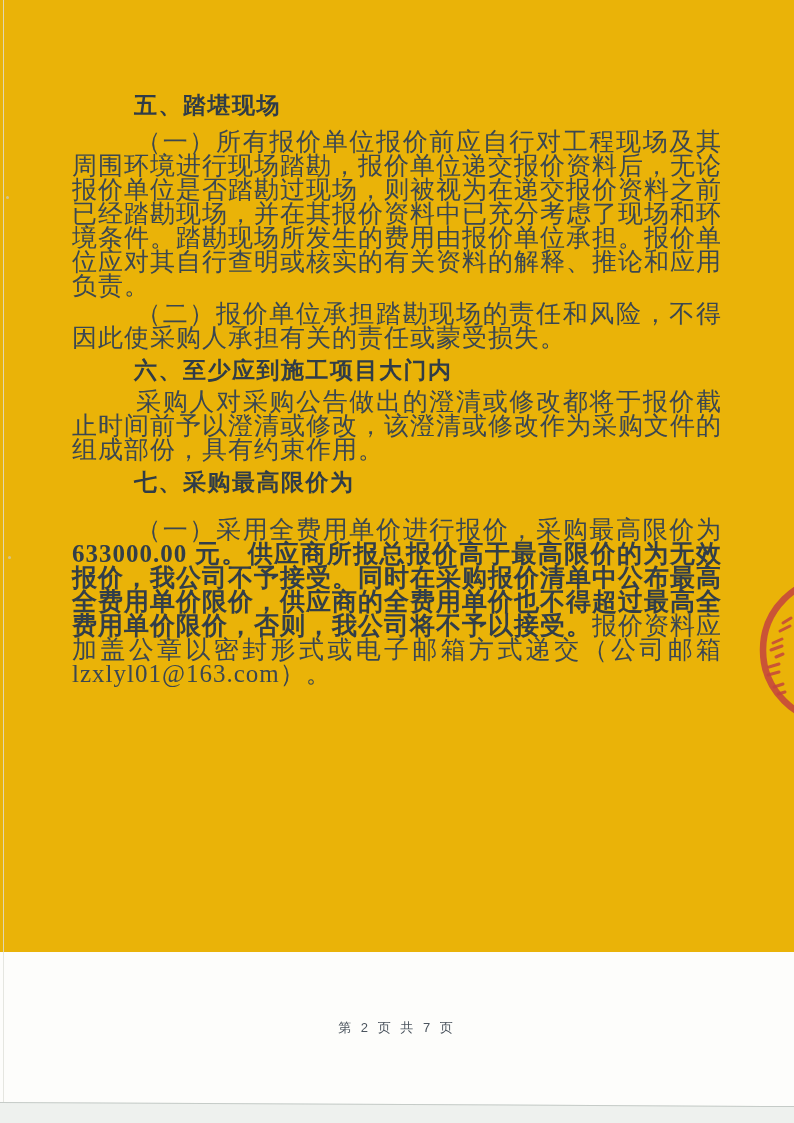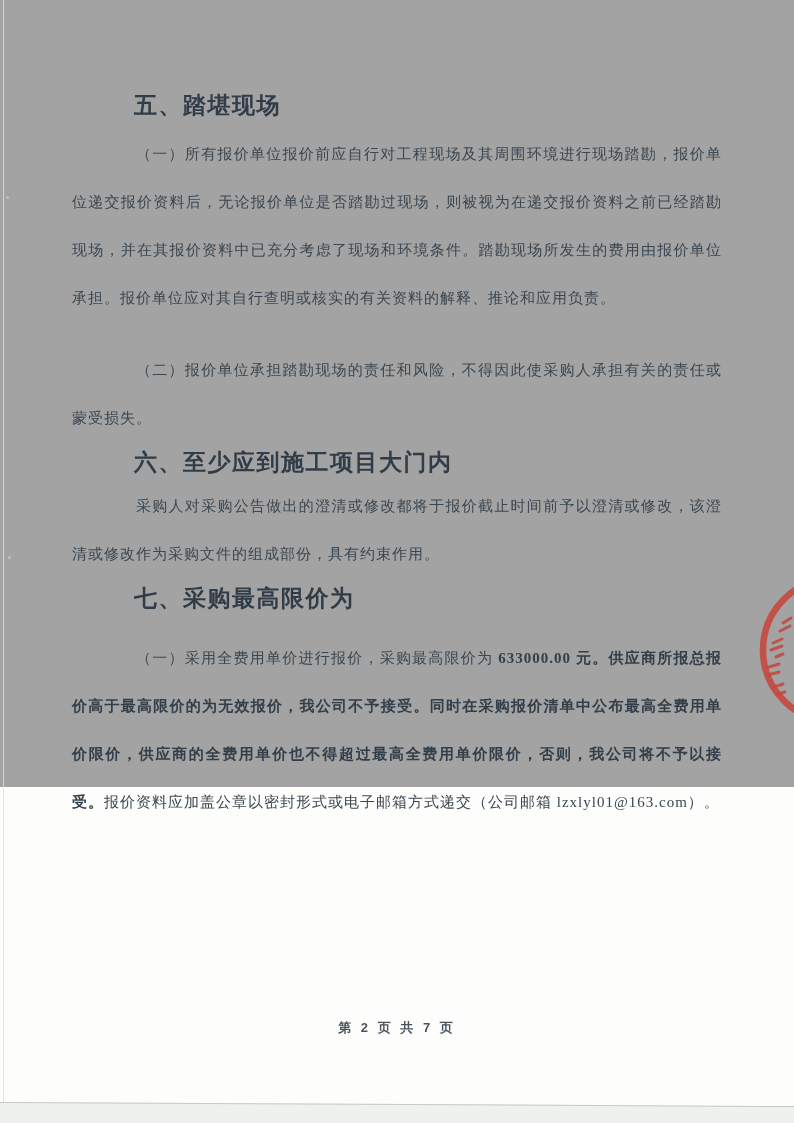--- a/index.html
+++ b/index.html
@@ -1,21 +1,21 @@
 <!DOCTYPE html>
 <html><head>
 <meta charset="utf-8">
 <style>
   html,body{margin:0;padding:0;}
   body{
     width:794px;height:1123px;position:relative;overflow:hidden;
     background:#fdfdfb;
     font-family:"Liberation Serif","DejaVu Serif",serif;
   }
-  .page{position:absolute;inset:0;width:794px;height:787px;background:#a3a3a3;}
+  .page{position:absolute;inset:0;width:794px;height:952px;background:#eab308;}
   .scan-left-line{
     position:absolute;left:3px;top:0;width:1px;height:1123px;
     background:#dfe0da;opacity:.8;
   }
   .scan-speck{position:absolute;width:3px;height:3px;border-radius:50%;background:#c9ccc9;opacity:.7;}
   .speck-a{left:6px;top:196px;}
   .speck-b{left:8px;top:556px;}
   .scan-bottom{
     position:absolute;left:-8px;top:1104px;width:812px;height:30px;
     background:#eef1ee;border-top:1px solid #c5cbc7;
@@ -24,33 +24,32 @@
   .content{
     position:absolute;left:72px;top:85px;width:650px;
     color:#3b4751;
   }
   .sec-heading{
     margin:0;font-size:23px;line-height:40px;font-weight:700;
     text-indent:62px;color:#303c47;letter-spacing:1.5px;
     font-family:"Liberation Sans","DejaVu Sans",sans-serif;
   }
   .para{
-    margin:0;font-size:15px;line-height:48px;letter-spacing:1px;
+    margin:0;font-size:25px;line-height:24px;letter-spacing:1px;
     text-align:justify;text-indent:64px;color:#3b4751;
   }
   .para b{font-weight:700;color:#323e49;}
   #p5a{margin-top:5px;}
-  #p5b{margin-top:24px;}
+  #p5b{margin-top:4px;}
   #p7a{margin-top:16px;}
   #p7b{margin-top:11px;}
   .footer{
     position:absolute;left:0;top:1019px;width:794px;
     text-align:center;font-size:13px;letter-spacing:3px;color:#4b545e;
     font-family:"Liberation Sans","DejaVu Sans",sans-serif;
-    font-weight:bold;
   }
   .seal{
     position:absolute;left:749px;top:585px;width:45px;height:130px;
     pointer-events:none;
   }
 </style>
 </head>
 <body>
 
 <div class="page">

